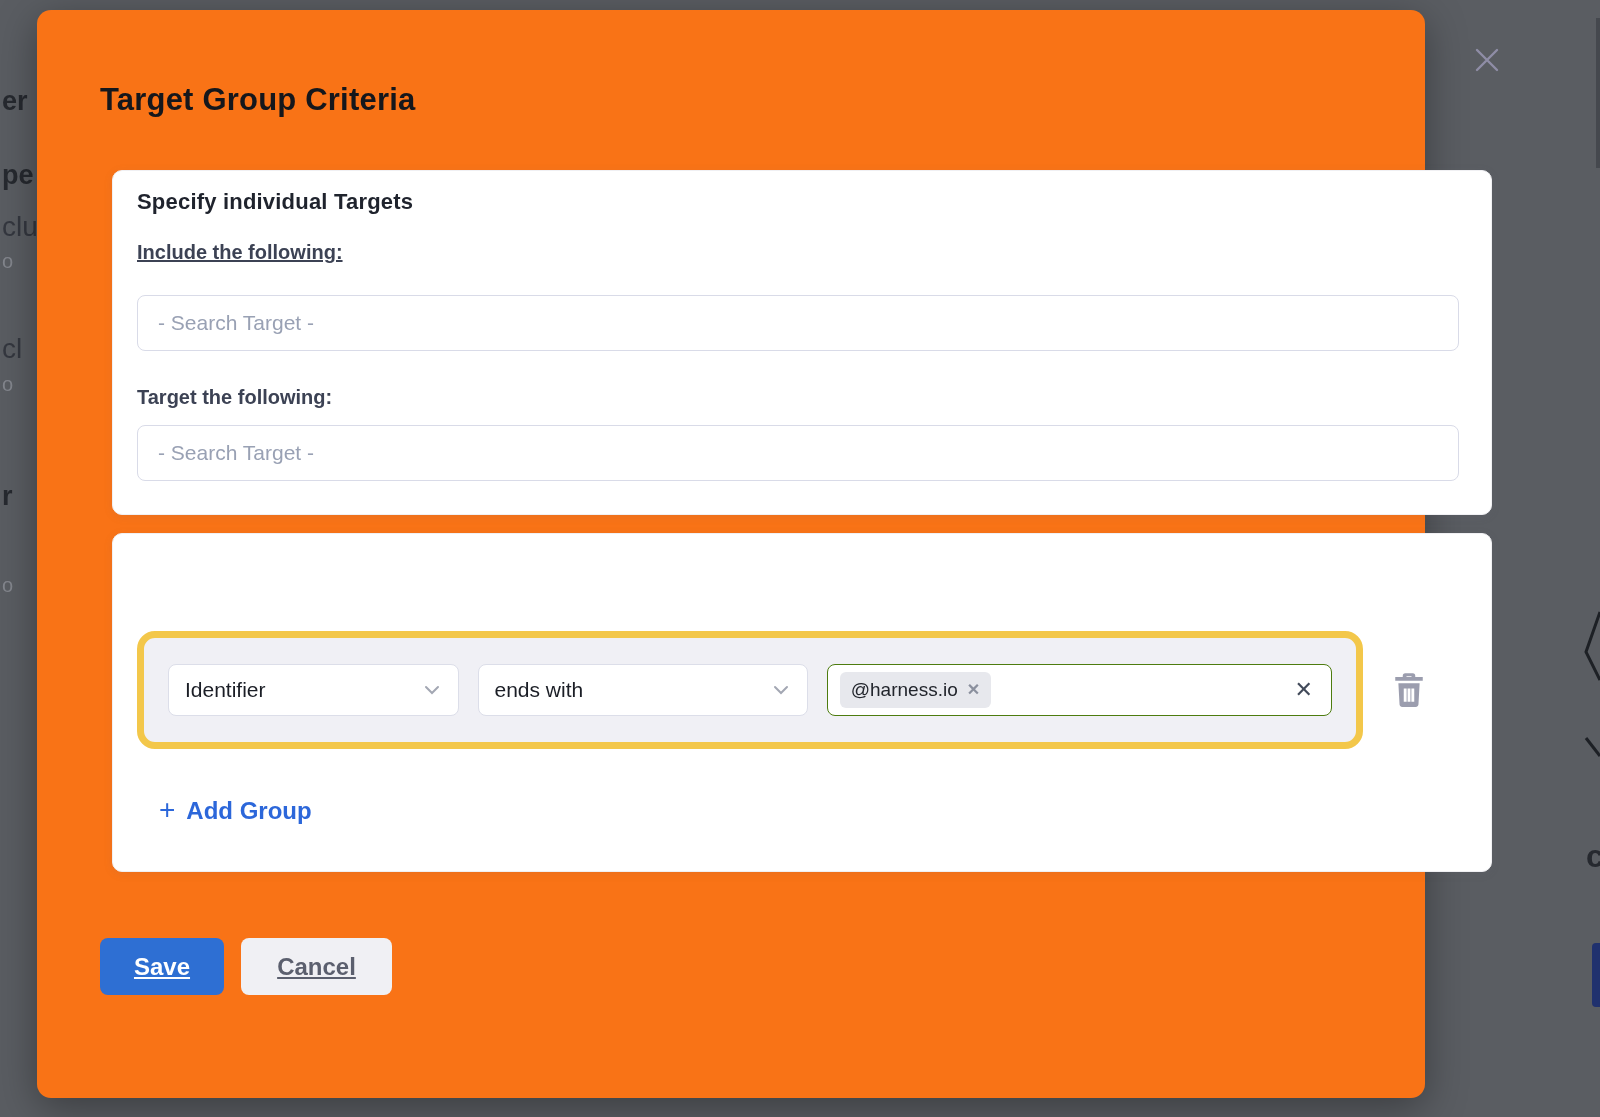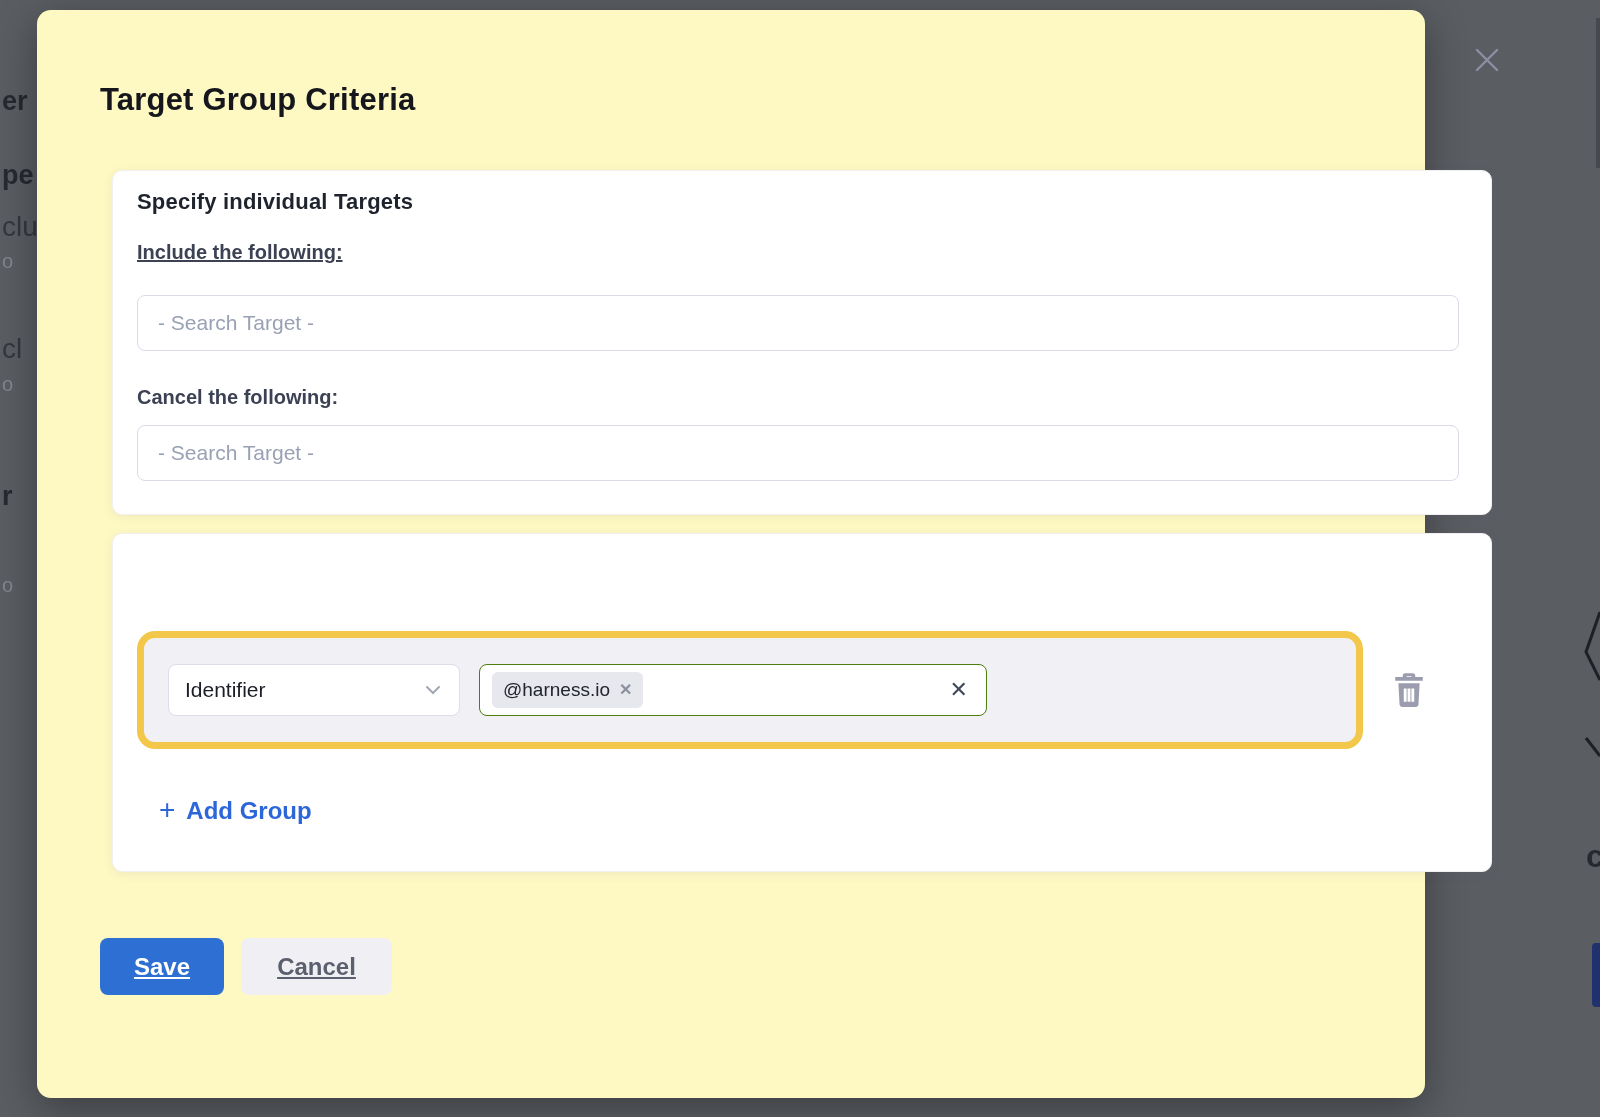--- a/index.html
+++ b/index.html
@@ -23,21 +23,21 @@
     background:#20316e; border-radius:4px 0 0 4px;
   }
   .right-vline{
     position:absolute; left:1596px; top:18px; width:4px; height:150px;
     background:#45484e;
   }
 
   
   .modal{
     position:absolute; left:37px; top:10px; width:1388px; height:1088px;
-    background:#fef9c3; border-radius:14px;
+    background:#f97316; border-radius:14px;
     box-shadow:0 10px 40px rgba(0,0,0,.35);
   }
   .modal-title{
     position:absolute; left:63px; top:72px;
     font-size:31px; font-weight:700; color:#15171c; letter-spacing:.2px;
   }
   .close-btn{
     position:absolute; left:1428px; top:28px; width:44px; height:44px;
     background:none; border:none; cursor:pointer;
     display:flex; align-items:center; justify-content:center;
@@ -168,36 +168,42 @@
     </button>
 
     <h1 class="modal-title">Target Group Criteria</h1>
 
     <section class="card card-1">
       <h2>Specify individual Targets</h2>
 
       <div class="field-label lbl-include">Include the following:</div>
       <input class="search-input inp-include" type="text" placeholder="- Search Target -" style="">
 
-      <div class="field-label lbl-exclude">Cancel the following:</div>
+      <div class="field-label lbl-exclude">Target the following:</div>
       <input class="search-input inp-exclude" type="text" placeholder="- Search Target -" style="">
     </section>
 
     <section class="card card-2">
 
       <div class="rule-line">
         <div class="rule-row">
 
           <div class="select-box select-attr">
             <span class="sel-text">Identifier</span>
             <svg width="16" height="10" viewBox="0 0 16 10">
               <path d="M2 2 L8 8 L14 2" stroke="#a3a7b3" stroke-width="2" fill="none" stroke-linecap="round"></path>
             </svg>
           </div>
 
+          <div class="select-box select-op">
+            <span class="sel-text">ends with</span>
+            <svg width="16" height="10" viewBox="0 0 16 10">
+              <path d="M2 2 L8 8 L14 2" stroke="#a3a7b3" stroke-width="2" fill="none" stroke-linecap="round"></path>
+            </svg>
+          </div>
 
           <div class="tag-field">
             <span class="chip">
               <span>@harness.io</span>
               <span class="chip-x">✕</span>
             </span>
             <span class="clear-x">✕</span>
           </div>
         </div>
 

